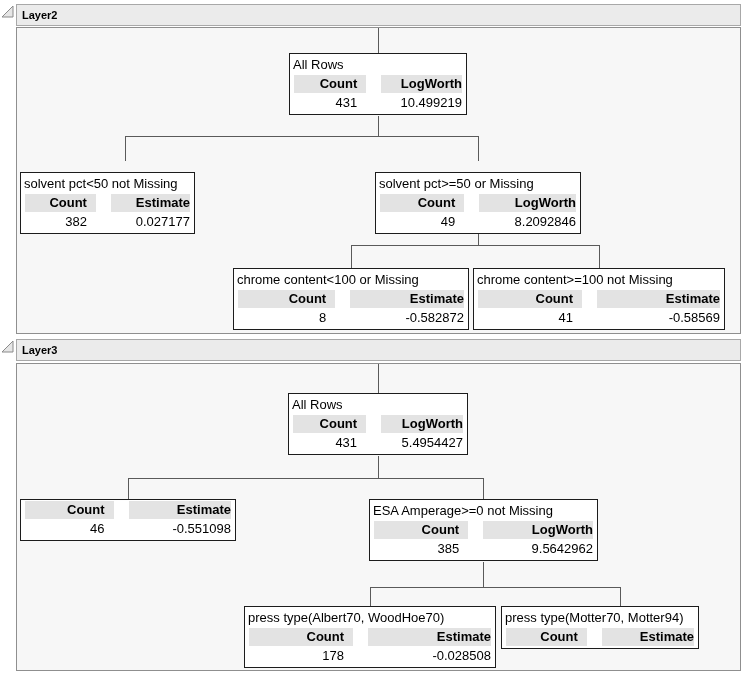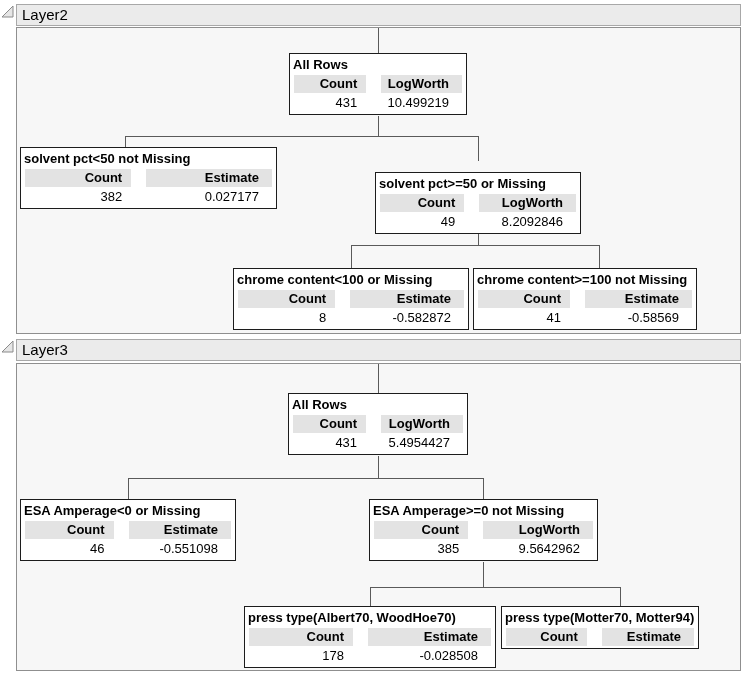--- a/index.html
+++ b/index.html
@@ -12,21 +12,21 @@
     overflow:hidden;
   }
   .report{position:absolute;inset:0;}
 
   
   .sec-header{
     position:absolute;left:16px;width:725px;height:22px;
     background:#ebebeb;
     border:1px solid #a8a8a8;
     box-sizing:border-box;
-    font-size:15px;font-weight:normal;
+    font-size:11px;font-weight:bold;
     line-height:20px;
     padding-left:5px;
     white-space:nowrap;
   }
   .disclosure{
     position:absolute;left:1px;width:14px;height:14px;
     cursor:pointer;
   }
 
   
@@ -39,29 +39,29 @@
 
   
   .node{
     position:absolute;
     background:#ffffff;
     border:1px solid #1c1c1c;
     box-sizing:border-box;
     padding:1px 3px 2px 3px;
   }
   .node-title{
-    font-size:13px;font-weight:bold;
+    font-size:13px;font-weight:normal;
     line-height:20px;height:20px;
     white-space:nowrap;overflow:hidden;
   }
   .nr{display:flex;gap:15px;margin:0 1px;font-size:13px;white-space:nowrap;}
   .nr.head{height:18px;line-height:18px;}
   .nr.vals{height:19px;line-height:19px;}
   .nr .c1{width:43%;text-align:right;padding-right:9px;box-sizing:border-box;}
-  .nr .c2{flex:1;text-align:right;padding-right:13px;box-sizing:border-box;}
+  .nr .c2{flex:1;text-align:right;box-sizing:border-box;}
   .nr.head .c1,.nr.head .c2{background:#e3e3e3;font-weight:bold;}
 
   
   .ln{position:absolute;background:#5a5a5a;}
   .lnv{width:1px;}
   .lnh{height:1px;}
 </style>
 </head>
 <body>
 
@@ -93,21 +93,21 @@
       <div class="nr head">
         <span class="c1">Count</span>
         <span class="c2">LogWorth</span>
       </div>
       <div class="nr vals">
         <span class="c1">431</span>
         <span class="c2">10.499219</span>
       </div>
     </div>
 
-    <div class="node" style="left:3px;top:119px;width:257px;">
+    <div class="node" style="left:3px;top:144px;width:175px;">
       <div class="node-title">solvent pct&lt;50 not Missing</div>
       <div class="nr head">
         <span class="c1">Count</span>
         <span class="c2">Estimate</span>
       </div>
       <div class="nr vals">
         <span class="c1">382</span>
         <span class="c2">0.027177</span>
       </div>
     </div>
@@ -129,21 +129,21 @@
       <div class="nr head">
         <span class="c1">Count</span>
         <span class="c2">Estimate</span>
       </div>
       <div class="nr vals">
         <span class="c1">8</span>
         <span class="c2">-0.582872</span>
       </div>
     </div>
 
-    <div class="node" style="left:456px;top:240px;width:224px;">
+    <div class="node" style="left:456px;top:240px;width:252px;">
       <div class="node-title">chrome content&gt;=100 not Missing</div>
       <div class="nr head">
         <span class="c1">Count</span>
         <span class="c2">Estimate</span>
       </div>
       <div class="nr vals">
         <span class="c1">41</span>
         <span class="c2">-0.58569</span>
       </div>
     </div>
@@ -176,21 +176,20 @@
         <span class="c1">Count</span>
         <span class="c2">LogWorth</span>
       </div>
       <div class="nr vals">
         <span class="c1">431</span>
         <span class="c2">5.4954427</span>
       </div>
     </div>
 
     <div class="node" style="left:3px;top:135px;width:216px;">
-      <div class="node-title">ESA Amperage&lt;0 or Missing</div>
       <div class="nr head">
         <span class="c1">Count</span>
         <span class="c2">Estimate</span>
       </div>
       <div class="nr vals">
         <span class="c1">46</span>
         <span class="c2">-0.551098</span>
       </div>
     </div>
 

